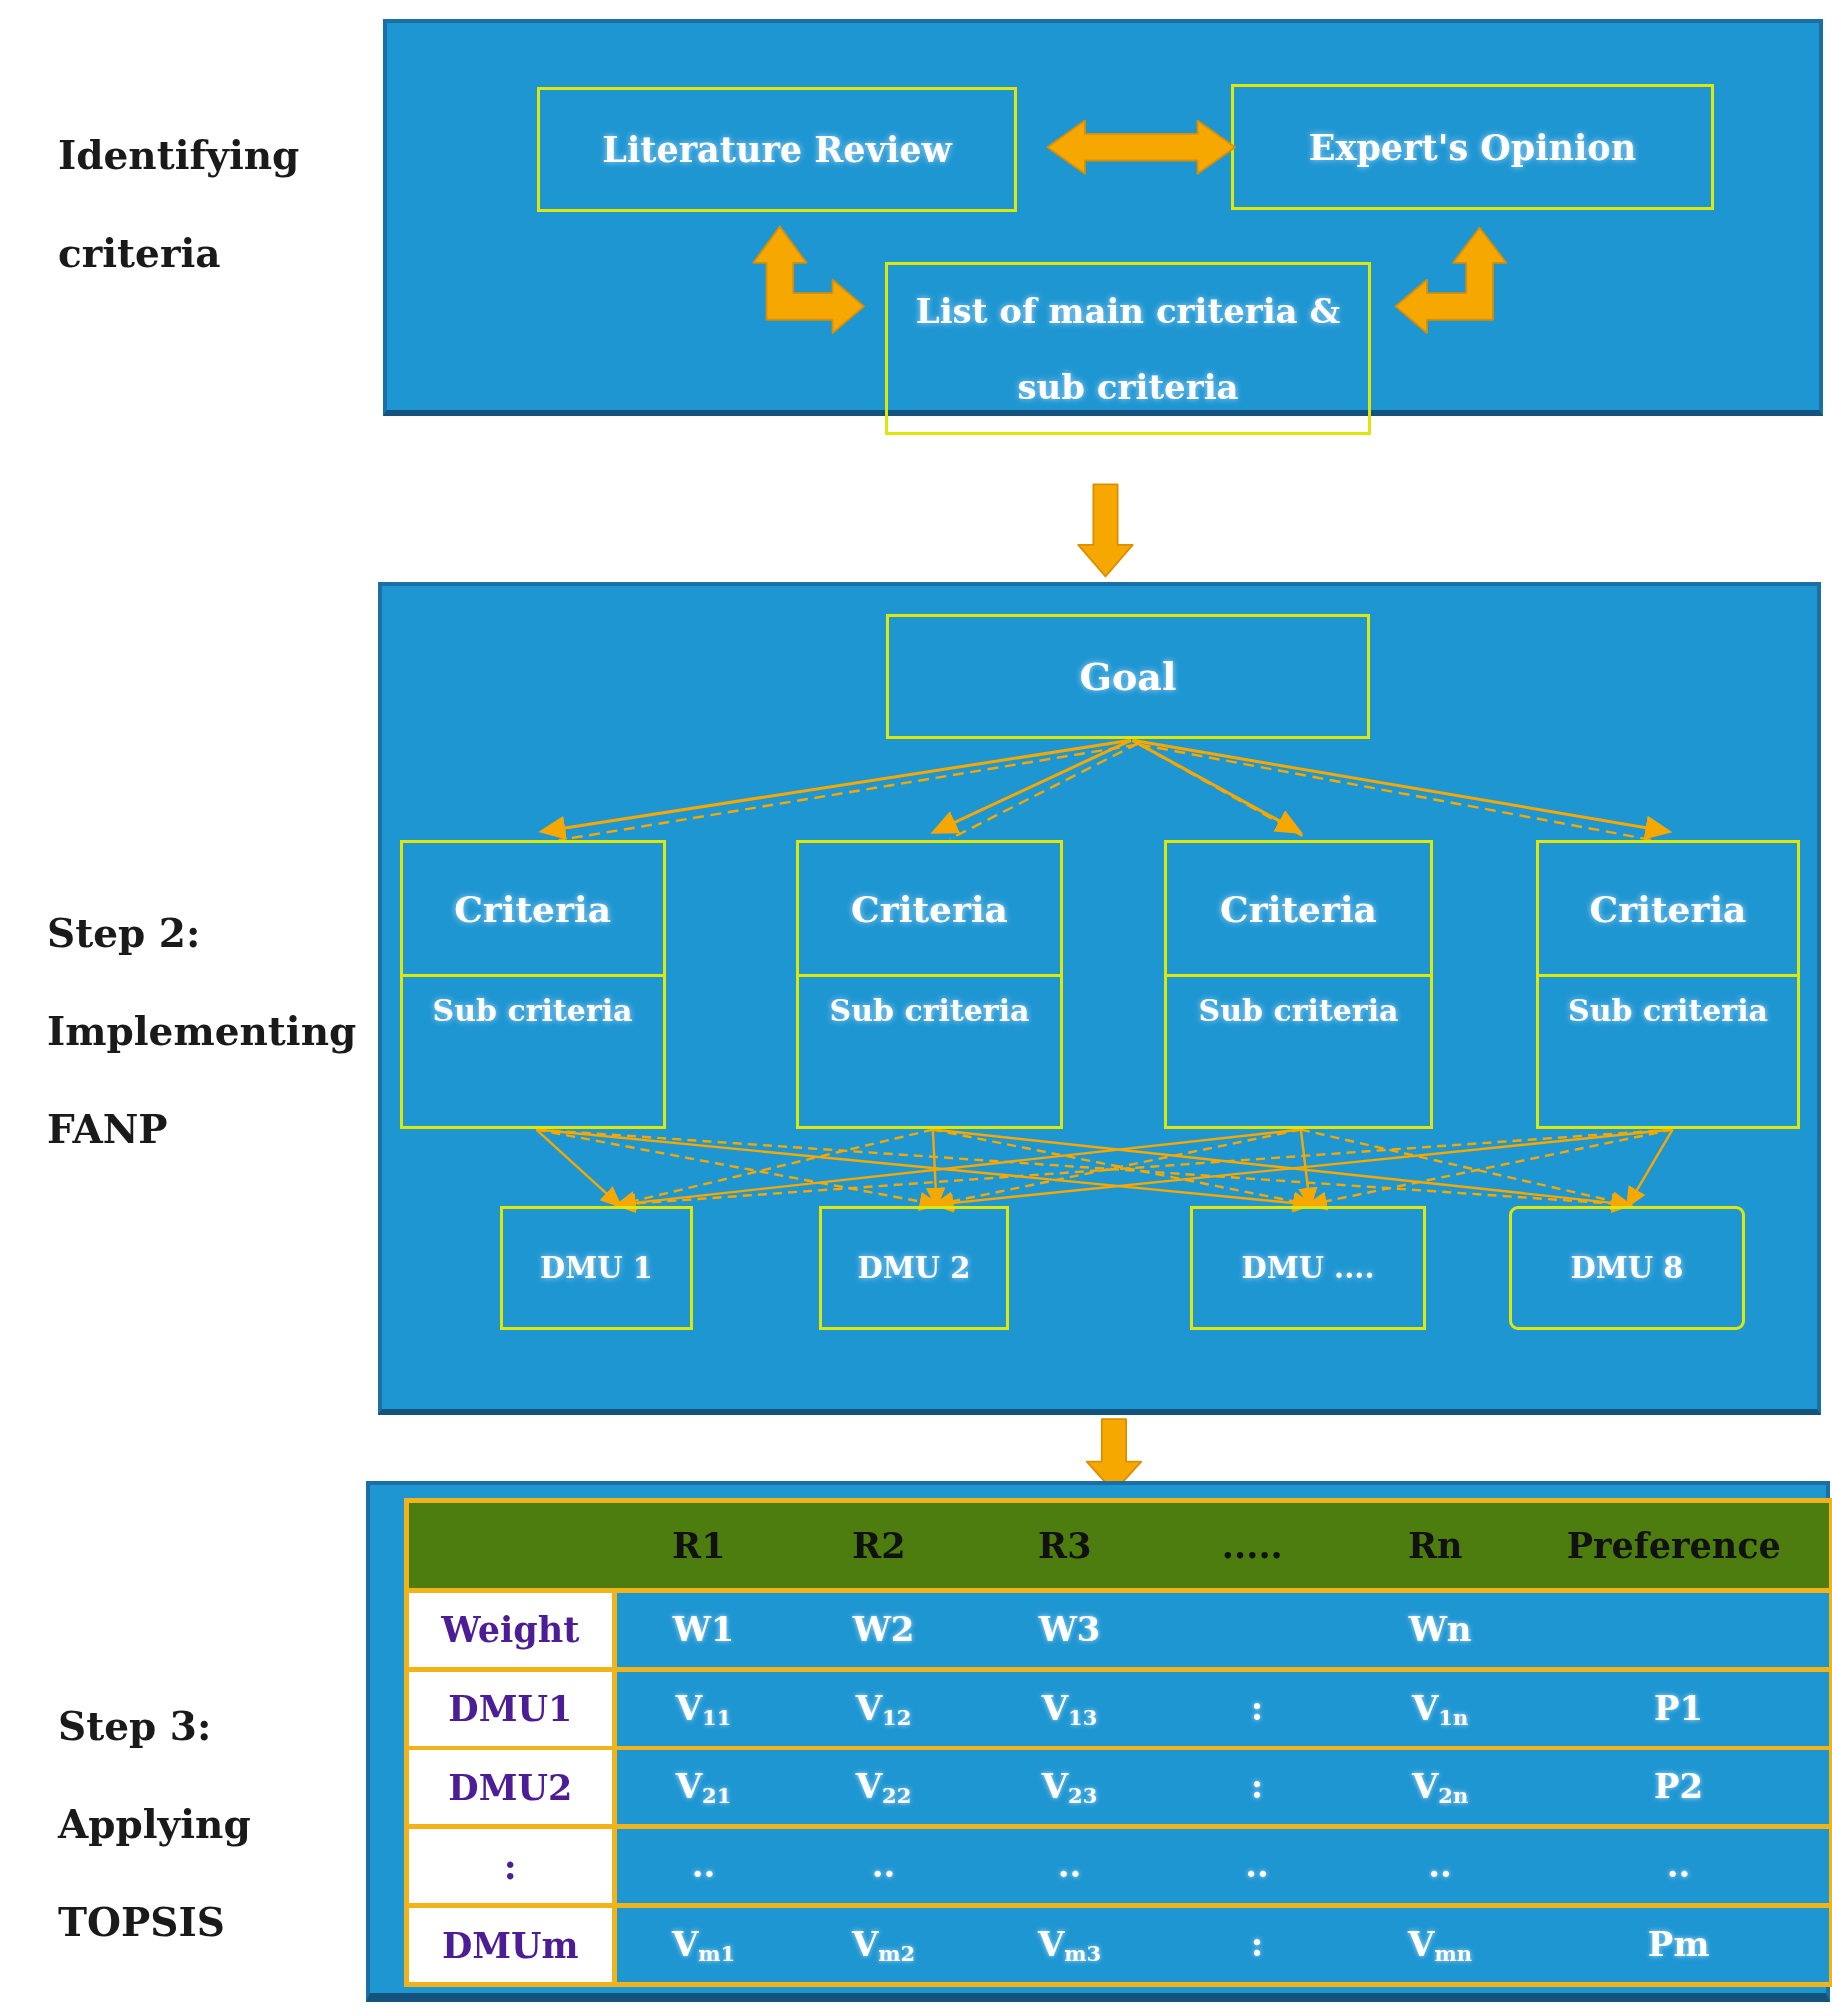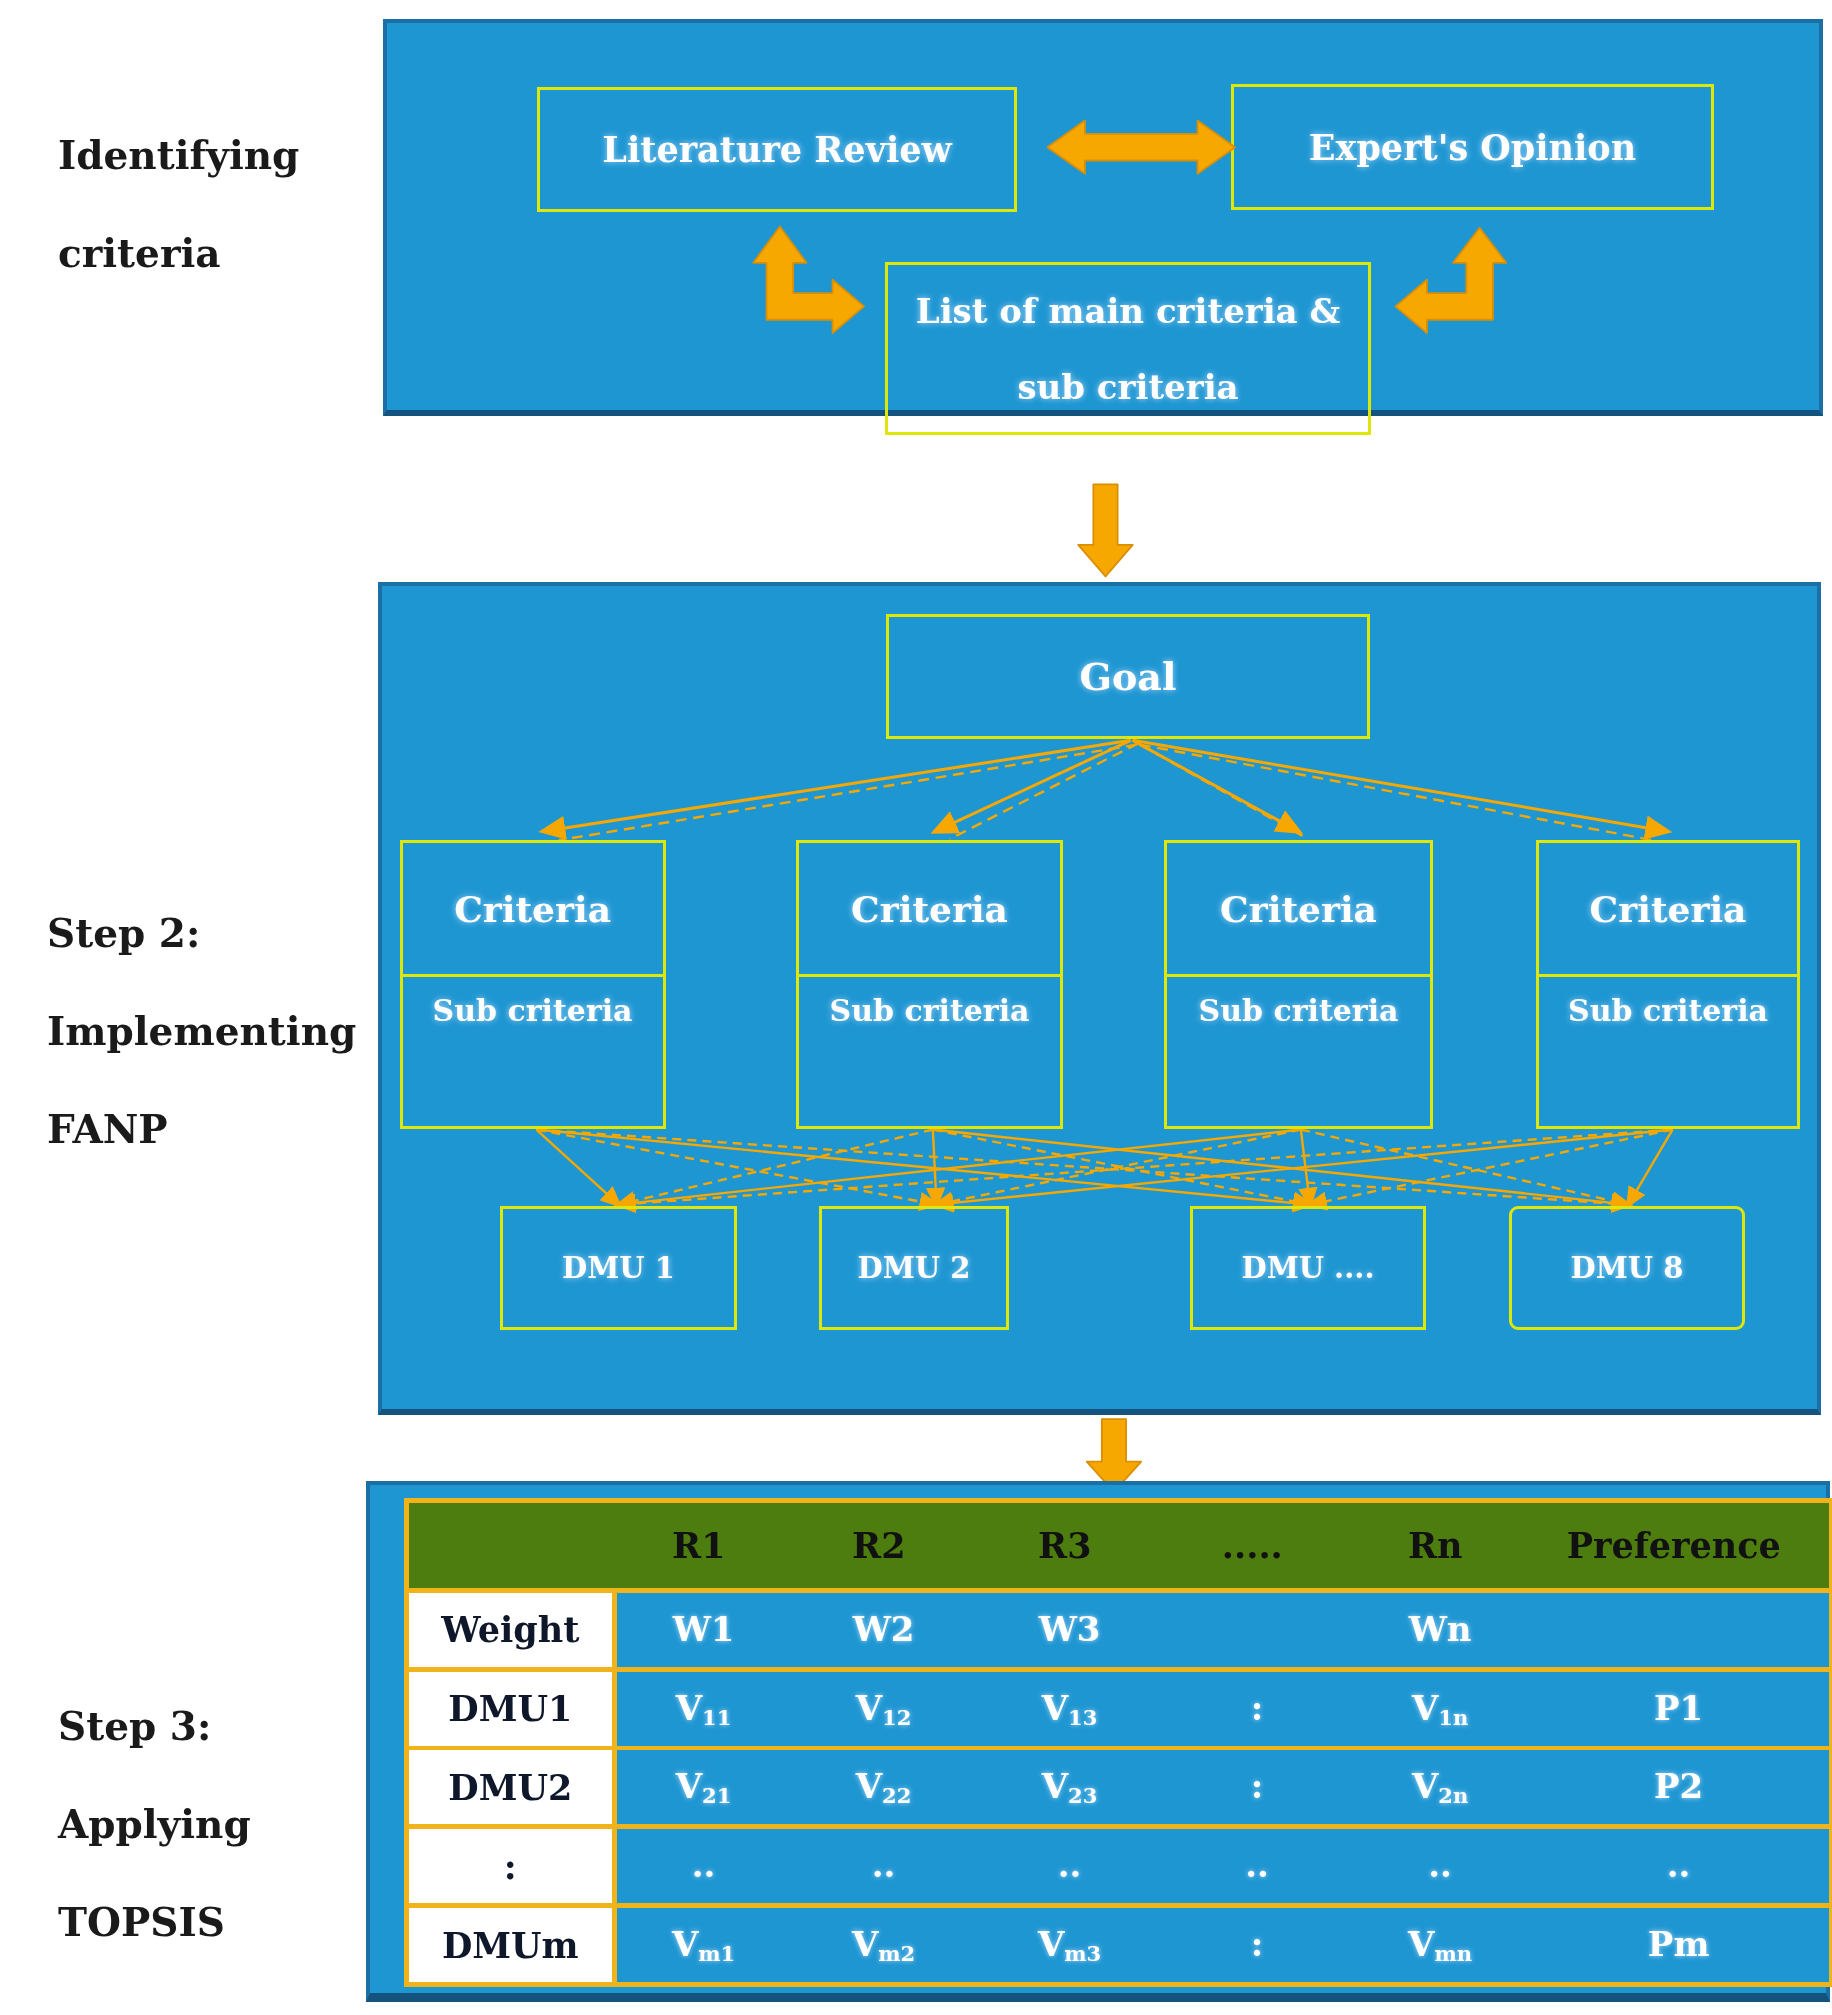--- a/index.html
+++ b/index.html
@@ -38,21 +38,21 @@
   
   .ttable{position:absolute;left:34px;top:13.3px;background:#F0B41A;
           display:grid;grid-template-columns:203px 1212px;
           grid-template-rows:85px 74px 74px 74px 74px 74px;
           gap:4.8px;padding:4.8px;box-sizing:content-box;}
   .thead{grid-column:1 / -1;background:#4d7c0f;display:grid;
          grid-template-columns:203px 174px 186px 186px 189px 177px 300px;
          align-items:center;}
   .thead span{text-align:center;font-weight:bold;font-size:35px;color:#111;}
   .rowhead{background:#ffffff;display:flex;align-items:center;justify-content:center;
-           font-weight:bold;font-size:35px;color:#0f172a;}
+           font-weight:bold;font-size:35px;color:#4c1d95;}
   .datastrip{background:#1E96D2;display:grid;
              grid-template-columns:174px 186px 186px 189px 177px 300px;
              align-items:center;}
   .datastrip span{text-align:center;color:#ffffff;font-weight:bold;font-size:34px;
                   text-shadow:0 0 5.4px rgba(190,225,255,.9);}
   .datastrip sub{font-size:0.62em;vertical-align:-0.25em;}
 </style>
 </head>
 <body>
 
@@ -155,21 +155,21 @@
     </div>
     <div class="ybox crit-box" style="left:782px;top:254px;width:269px;height:289px;">
       <div class="crit-top">Criteria</div>
       <div class="crit-sub">Sub criteria</div>
     </div>
     <div class="ybox crit-box" style="left:1154px;top:254px;width:264px;height:289px;">
       <div class="crit-top">Criteria</div>
       <div class="crit-sub">Sub criteria</div>
     </div>
 
-    <div class="ybox dmu-box" style="left:118px;top:620px;width:237px;height:124px;align-items:center;">
+    <div class="ybox dmu-box" style="left:118px;top:620px;width:193px;height:124px;align-items:center;">
       <div class="lbl">DMU 1</div>
     </div>
     <div class="ybox dmu-box" style="left:437px;top:620px;width:190px;height:124px;">
       <div class="lbl">DMU 2</div>
     </div>
     <div class="ybox dmu-box" style="left:808px;top:620px;width:236px;height:124px;">
       <div class="lbl">DMU ....</div>
     </div>
     <div class="ybox dmu-box" style="left:1127px;top:620px;width:236px;height:124px;border-radius:9px;">
       <div class="lbl">DMU 8</div>

